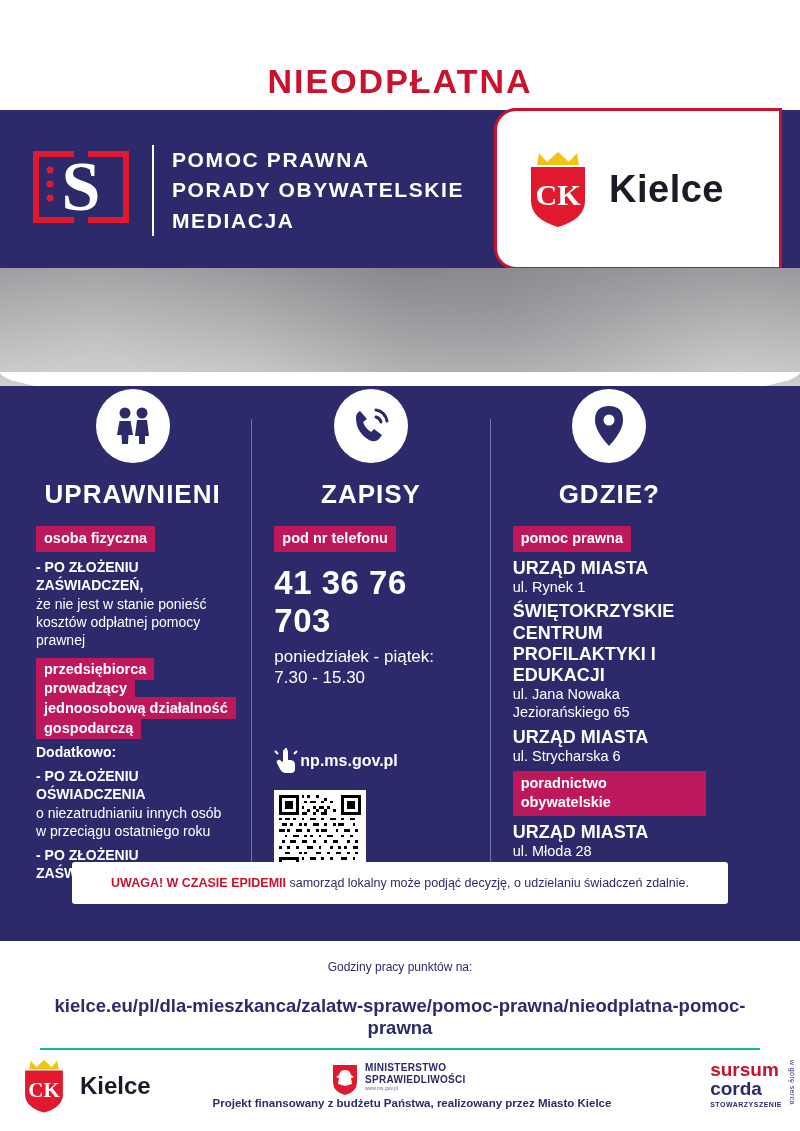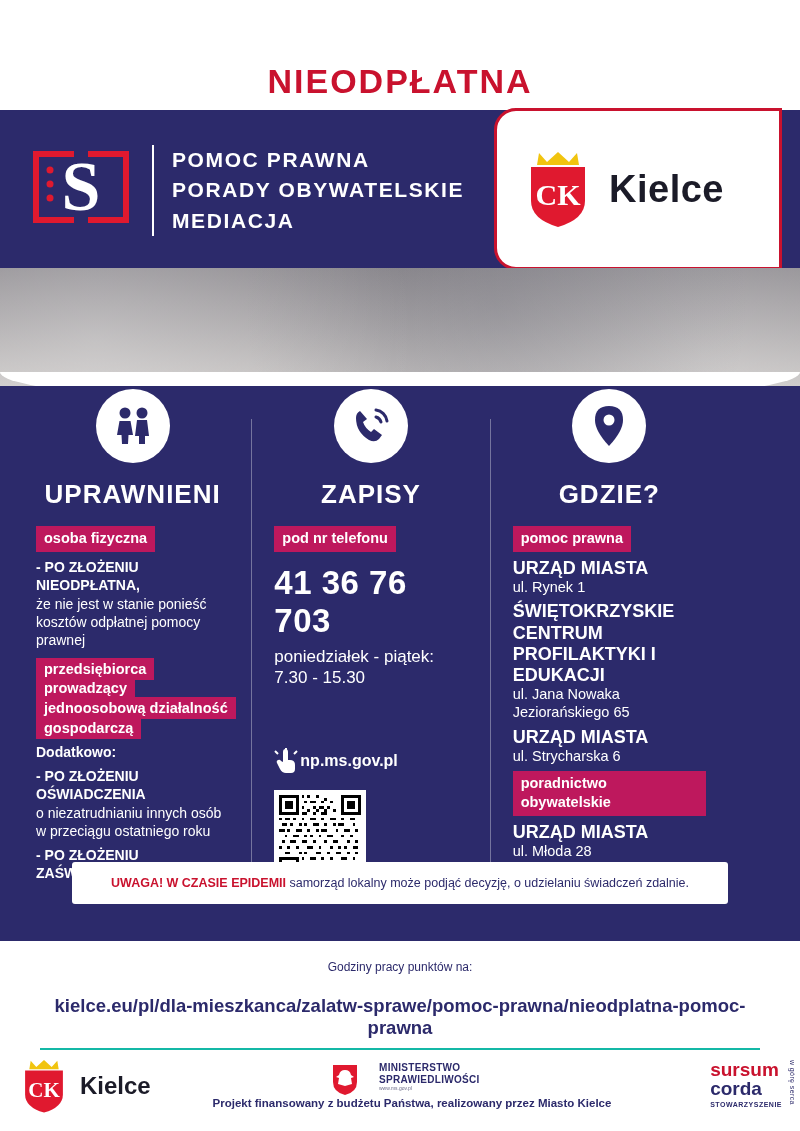--- a/index.html
+++ b/index.html
@@ -238,21 +238,21 @@
     position: absolute;
     left: 22px; top: 1058px;
     display: flex; align-items: center; gap: 14px;
   }
   .foot-kielce .label {
     font-size: 24px; font-weight: bold; color: #1b1b28;
   }
   .ministry {
     position: absolute;
     left: 330px; top: 1062px;
-    display: flex; align-items: flex-start; gap: 19px;
+    display: flex; align-items: flex-start; gap: 5px;
   }
   .ministry .mtxt {
     color: #2c2a6b;
     font-size: 10px;
     font-weight: bold;
     line-height: 1.18;
     letter-spacing: .3px;
   }
   .ministry .mtxt .small {
     font-size: 5px; font-weight: normal; letter-spacing: 0; color:#6d6d8a;
@@ -330,21 +330,21 @@
         <svg width="44" height="44" viewBox="0 0 44 44">
           <circle cx="14" cy="9" r="5.5" fill="#2c2a6b"></circle>
           <path d="M8.5 17 L19.5 17 L22 31 L17.5 31 L17 40 L11 40 L10.5 31 L6 31 Z" fill="#2c2a6b"></path>
           <circle cx="31" cy="9" r="5.5" fill="#2c2a6b"></circle>
           <path d="M26 16 L36 16 L38 32 L34 32 L34 40 L28 40 L28 32 L24 32 Z" fill="#2c2a6b"></path>
         </svg>
       </div>
       <div class="col-title">UPRAWNIENI</div>
 
       <div><span class="tag">osoba fizyczna</span></div>
-      <div class="body-txt b">- PO ZŁOŻENIU NIEODPŁATNA,</div>
+      <div class="body-txt b">- PO ZŁOŻENIU ZAŚWIADCZEŃ,</div>
       <div class="body-txt">że nie jest w stanie ponieść kosztów odpłatnej pomocy prawnej</div>
       <div class="gap"></div>
       <div><span class="tag wrap">przedsiębiorca prowadzący jednoosobową działalność gospodarczą</span></div>
       <div class="gap-sm"></div>
       <div class="body-txt b">Dodatkowo:</div>
       <div class="gap-sm"></div>
       <div class="body-txt b">- PO ZŁOŻENIU OŚWIADCZENIA</div>
       <div class="body-txt">o niezatrudnianiu innych osób w przeciągu ostatniego roku</div>
       <div class="gap-sm"></div>
       <div class="body-txt b">- PO ZŁOŻENIU ZAŚWIADCZEŃ</div>

